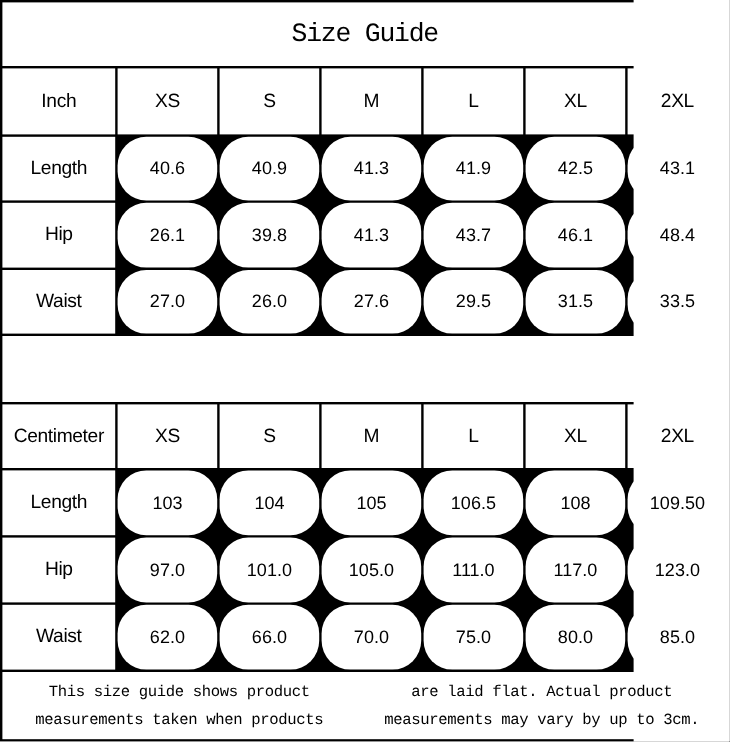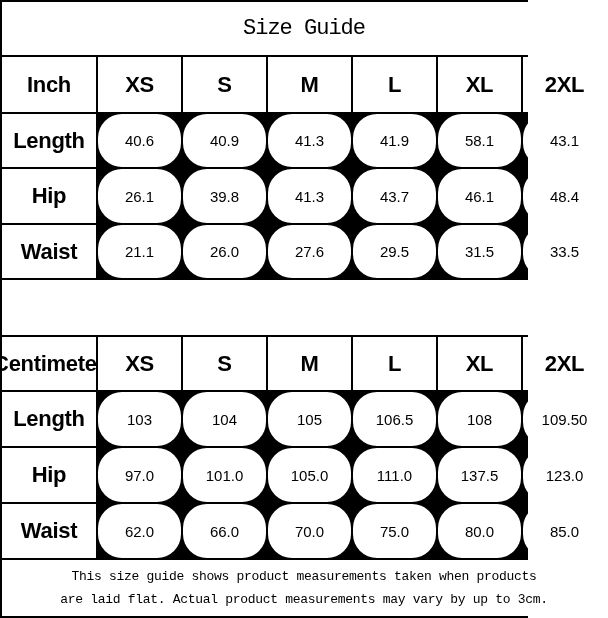--- a/index.html
+++ b/index.html
@@ -27,31 +27,31 @@
     justify-content: center;
     overflow: hidden;
   }
   .span-all { grid-column: 1 / -1; }
   .title {
     font-family: "Liberation Mono", "DejaVu Sans Mono", monospace;
     font-size: 22px;
     letter-spacing: -1px;
   }
   .head {
-    font-weight: bold;
-    font-size: 22px;
+    font-weight: normal;
+    font-size: 16px;
     letter-spacing: -0.3px;
   }
   .val {
     font-weight: normal;
     font-size: 15px;
     border-radius: 24px;
   }
   .footer {
-    flex-direction: column;
+    flex-direction: row;
     font-family: "Liberation Mono", "DejaVu Sans Mono", monospace;
     font-size: 13px;
     line-height: 1.8;
     letter-spacing: -0.3px;
     text-align: center;
   }
 </style>
 </head>
 <body>
 
@@ -65,33 +65,33 @@
   <div class="cell head">M</div>
   <div class="cell head">L</div>
   <div class="cell head">XL</div>
   <div class="cell head">2XL</div>
 
   <div class="cell head">Length</div>
   <div class="cell val">40.6</div>
   <div class="cell val">40.9</div>
   <div class="cell val">41.3</div>
   <div class="cell val">41.9</div>
-  <div class="cell val">58.1</div>
+  <div class="cell val">42.5</div>
   <div class="cell val">43.1</div>
 
   <div class="cell head">Hip</div>
   <div class="cell val">26.1</div>
   <div class="cell val">39.8</div>
   <div class="cell val">41.3</div>
   <div class="cell val">43.7</div>
   <div class="cell val">46.1</div>
   <div class="cell val">48.4</div>
 
   <div class="cell head">Waist</div>
-  <div class="cell val">21.1</div>
+  <div class="cell val">27.0</div>
   <div class="cell val">26.0</div>
   <div class="cell val">27.6</div>
   <div class="cell val">29.5</div>
   <div class="cell val">31.5</div>
   <div class="cell val">33.5</div>
 
   <div class="cell span-all"></div>
 
   <div class="cell head">Centimeter</div>
   <div class="cell head">XS</div>
@@ -107,21 +107,21 @@
   <div class="cell val">105</div>
   <div class="cell val">106.5</div>
   <div class="cell val">108</div>
   <div class="cell val">109.50</div>
 
   <div class="cell head">Hip</div>
   <div class="cell val">97.0</div>
   <div class="cell val">101.0</div>
   <div class="cell val">105.0</div>
   <div class="cell val">111.0</div>
-  <div class="cell val">137.5</div>
+  <div class="cell val">117.0</div>
   <div class="cell val">123.0</div>
 
   <div class="cell head">Waist</div>
   <div class="cell val">62.0</div>
   <div class="cell val">66.0</div>
   <div class="cell val">70.0</div>
   <div class="cell val">75.0</div>
   <div class="cell val">80.0</div>
   <div class="cell val">85.0</div>
 

